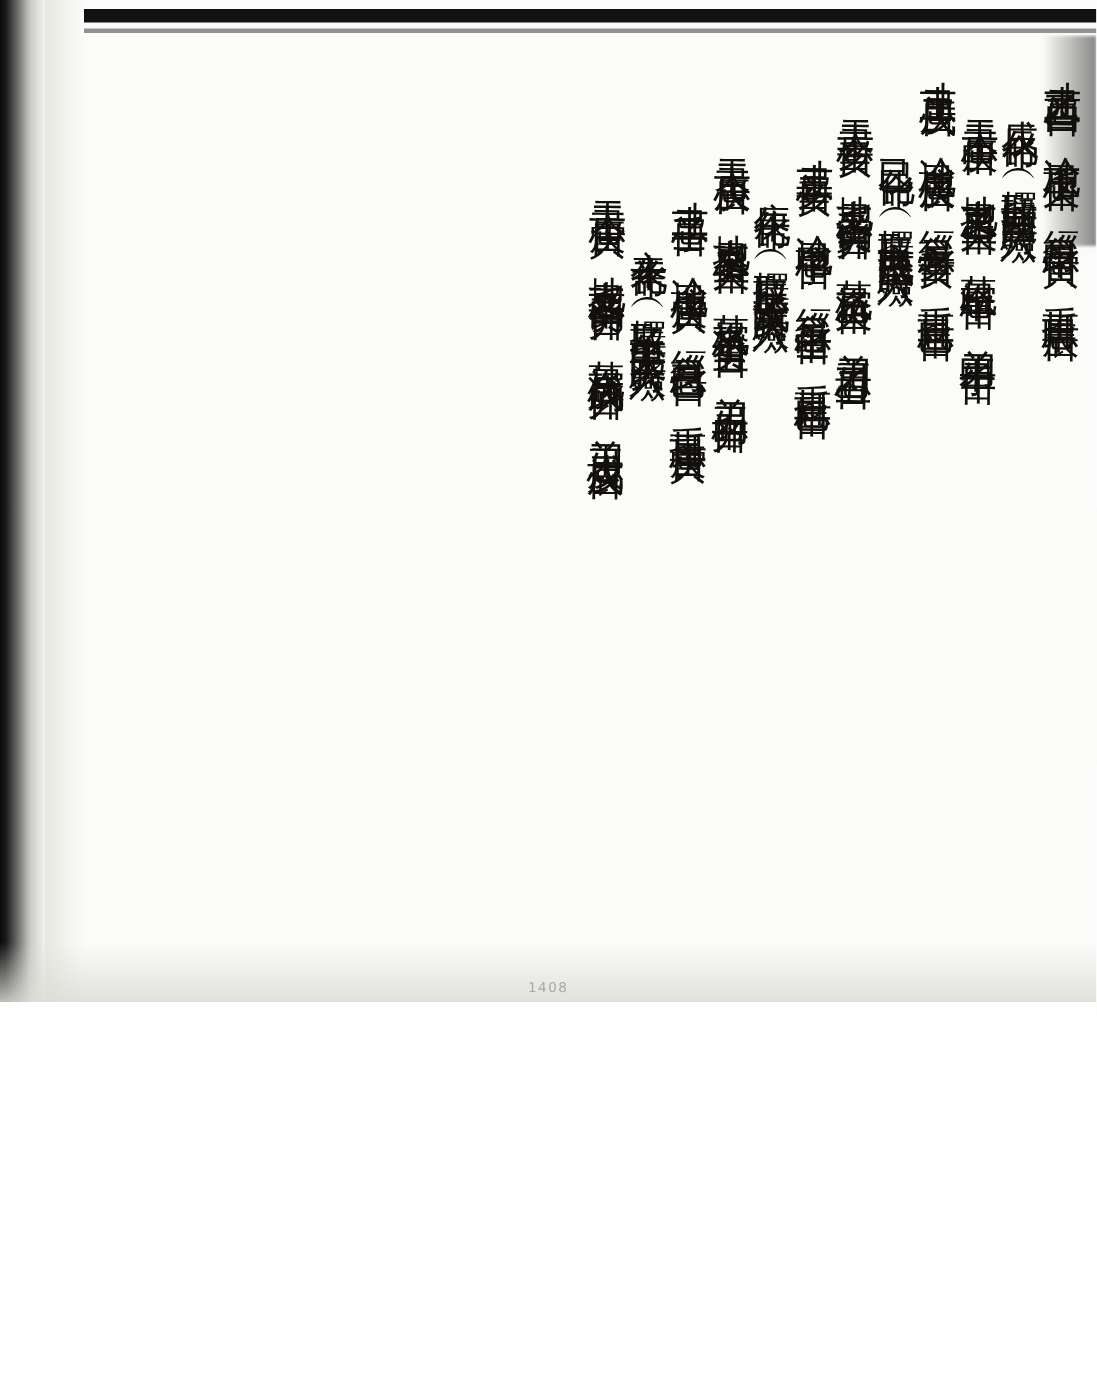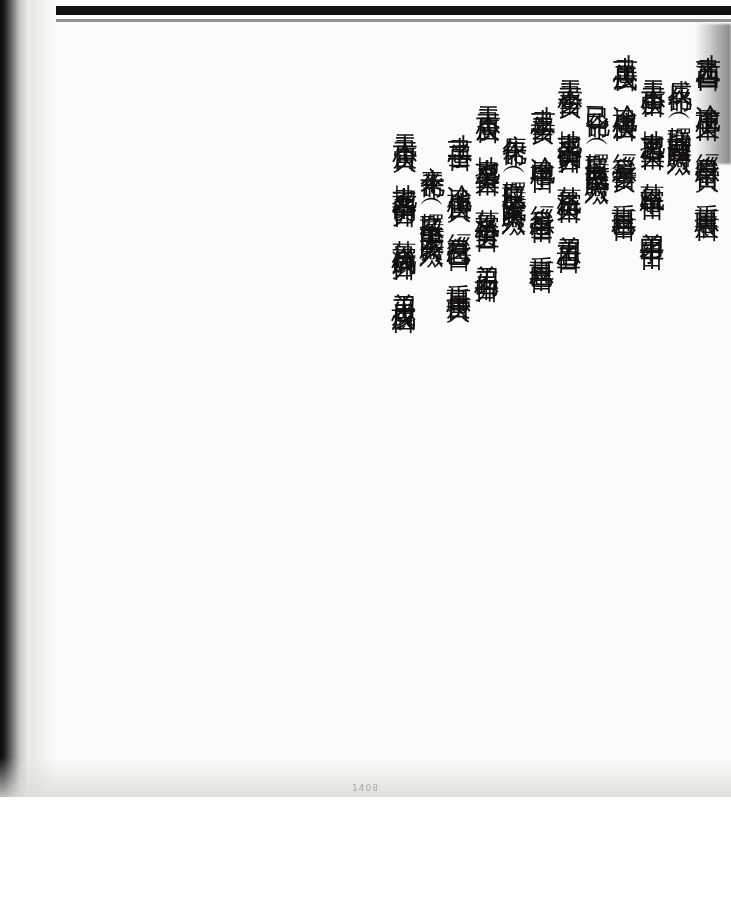--- a/index.html
+++ b/index.html
@@ -3,21 +3,21 @@
 <meta charset="utf-8">
 <style>
   html, body {
     margin: 0;
     padding: 0;
     background: #ffffff;
   }
   #page {
     position: relative;
     width: 731px;
-    height: 797px;
+    height: 668px;
     background: #fbfbf9;
     overflow: hidden;
     font-family: "DejaVu Serif", serif;
   }
   
   .scan-edge-left {
     position: absolute;
     left: 0; top: 0;
     width: 30px; height: 917px;
     background: linear-gradient(to right, #0a0a0a 0px, #1a1a1a 4px, #5a5a5a 10px, #c9c9c4 20px, #f2f2ee 30px);

